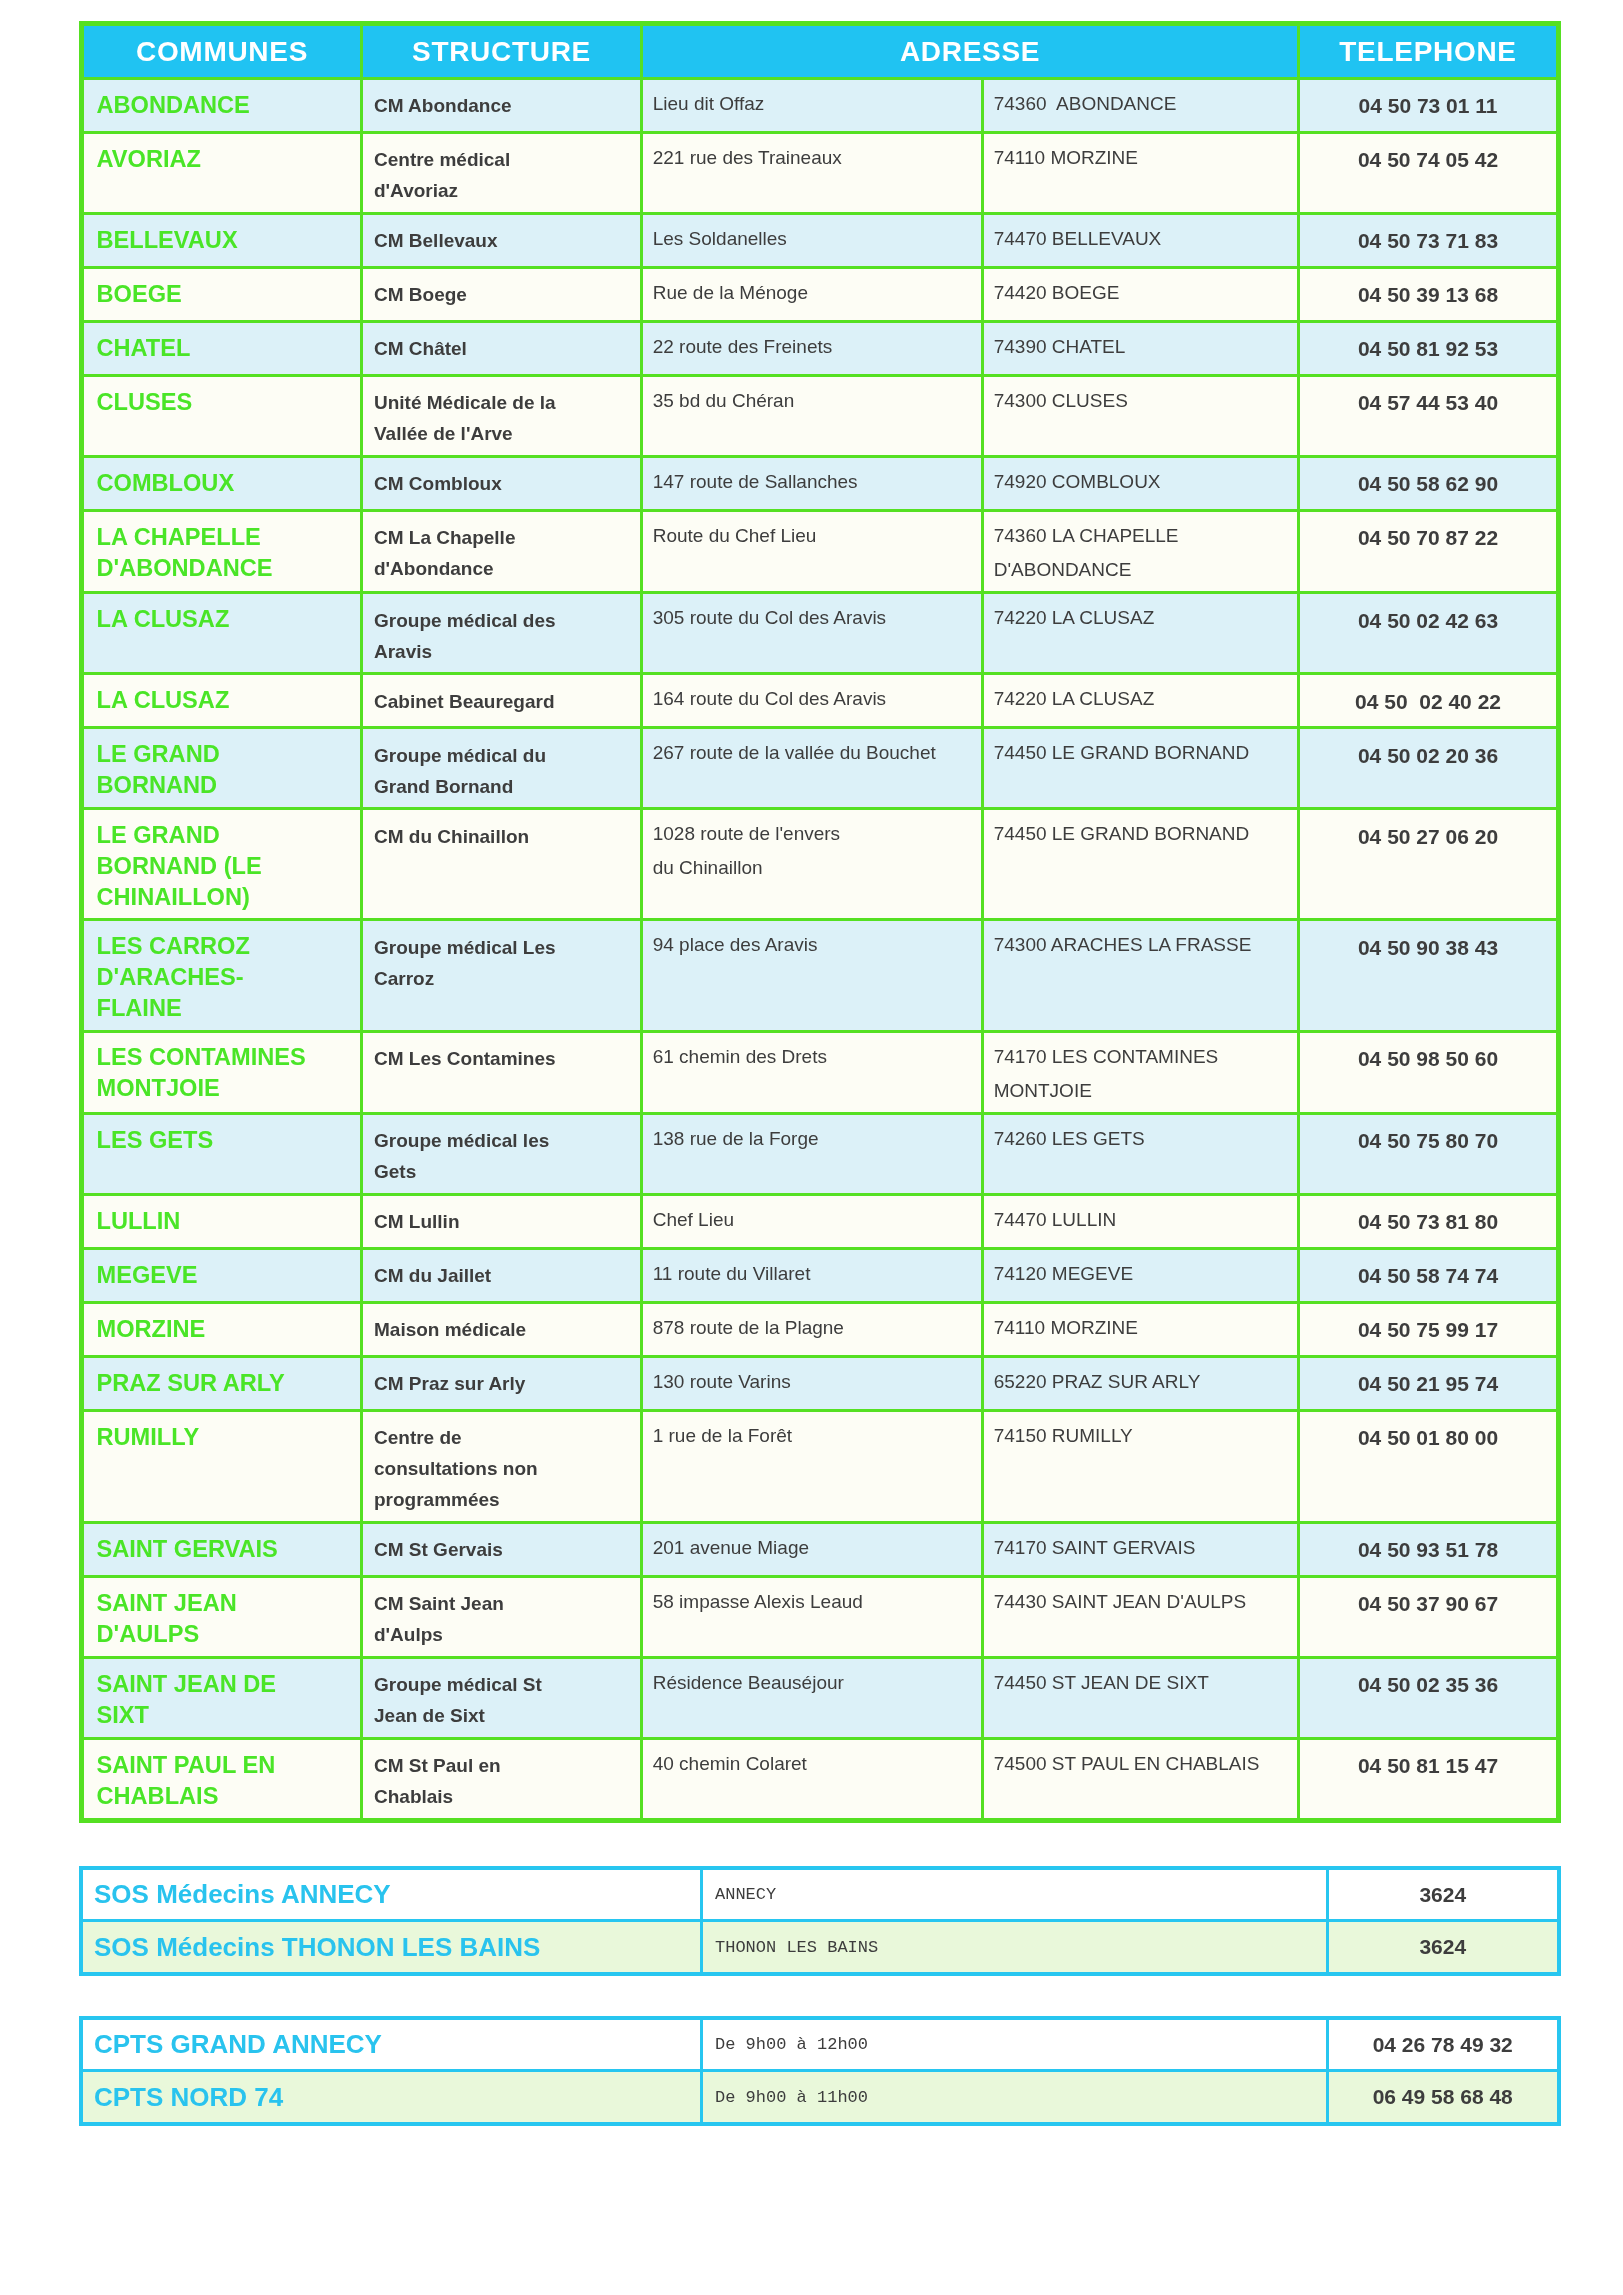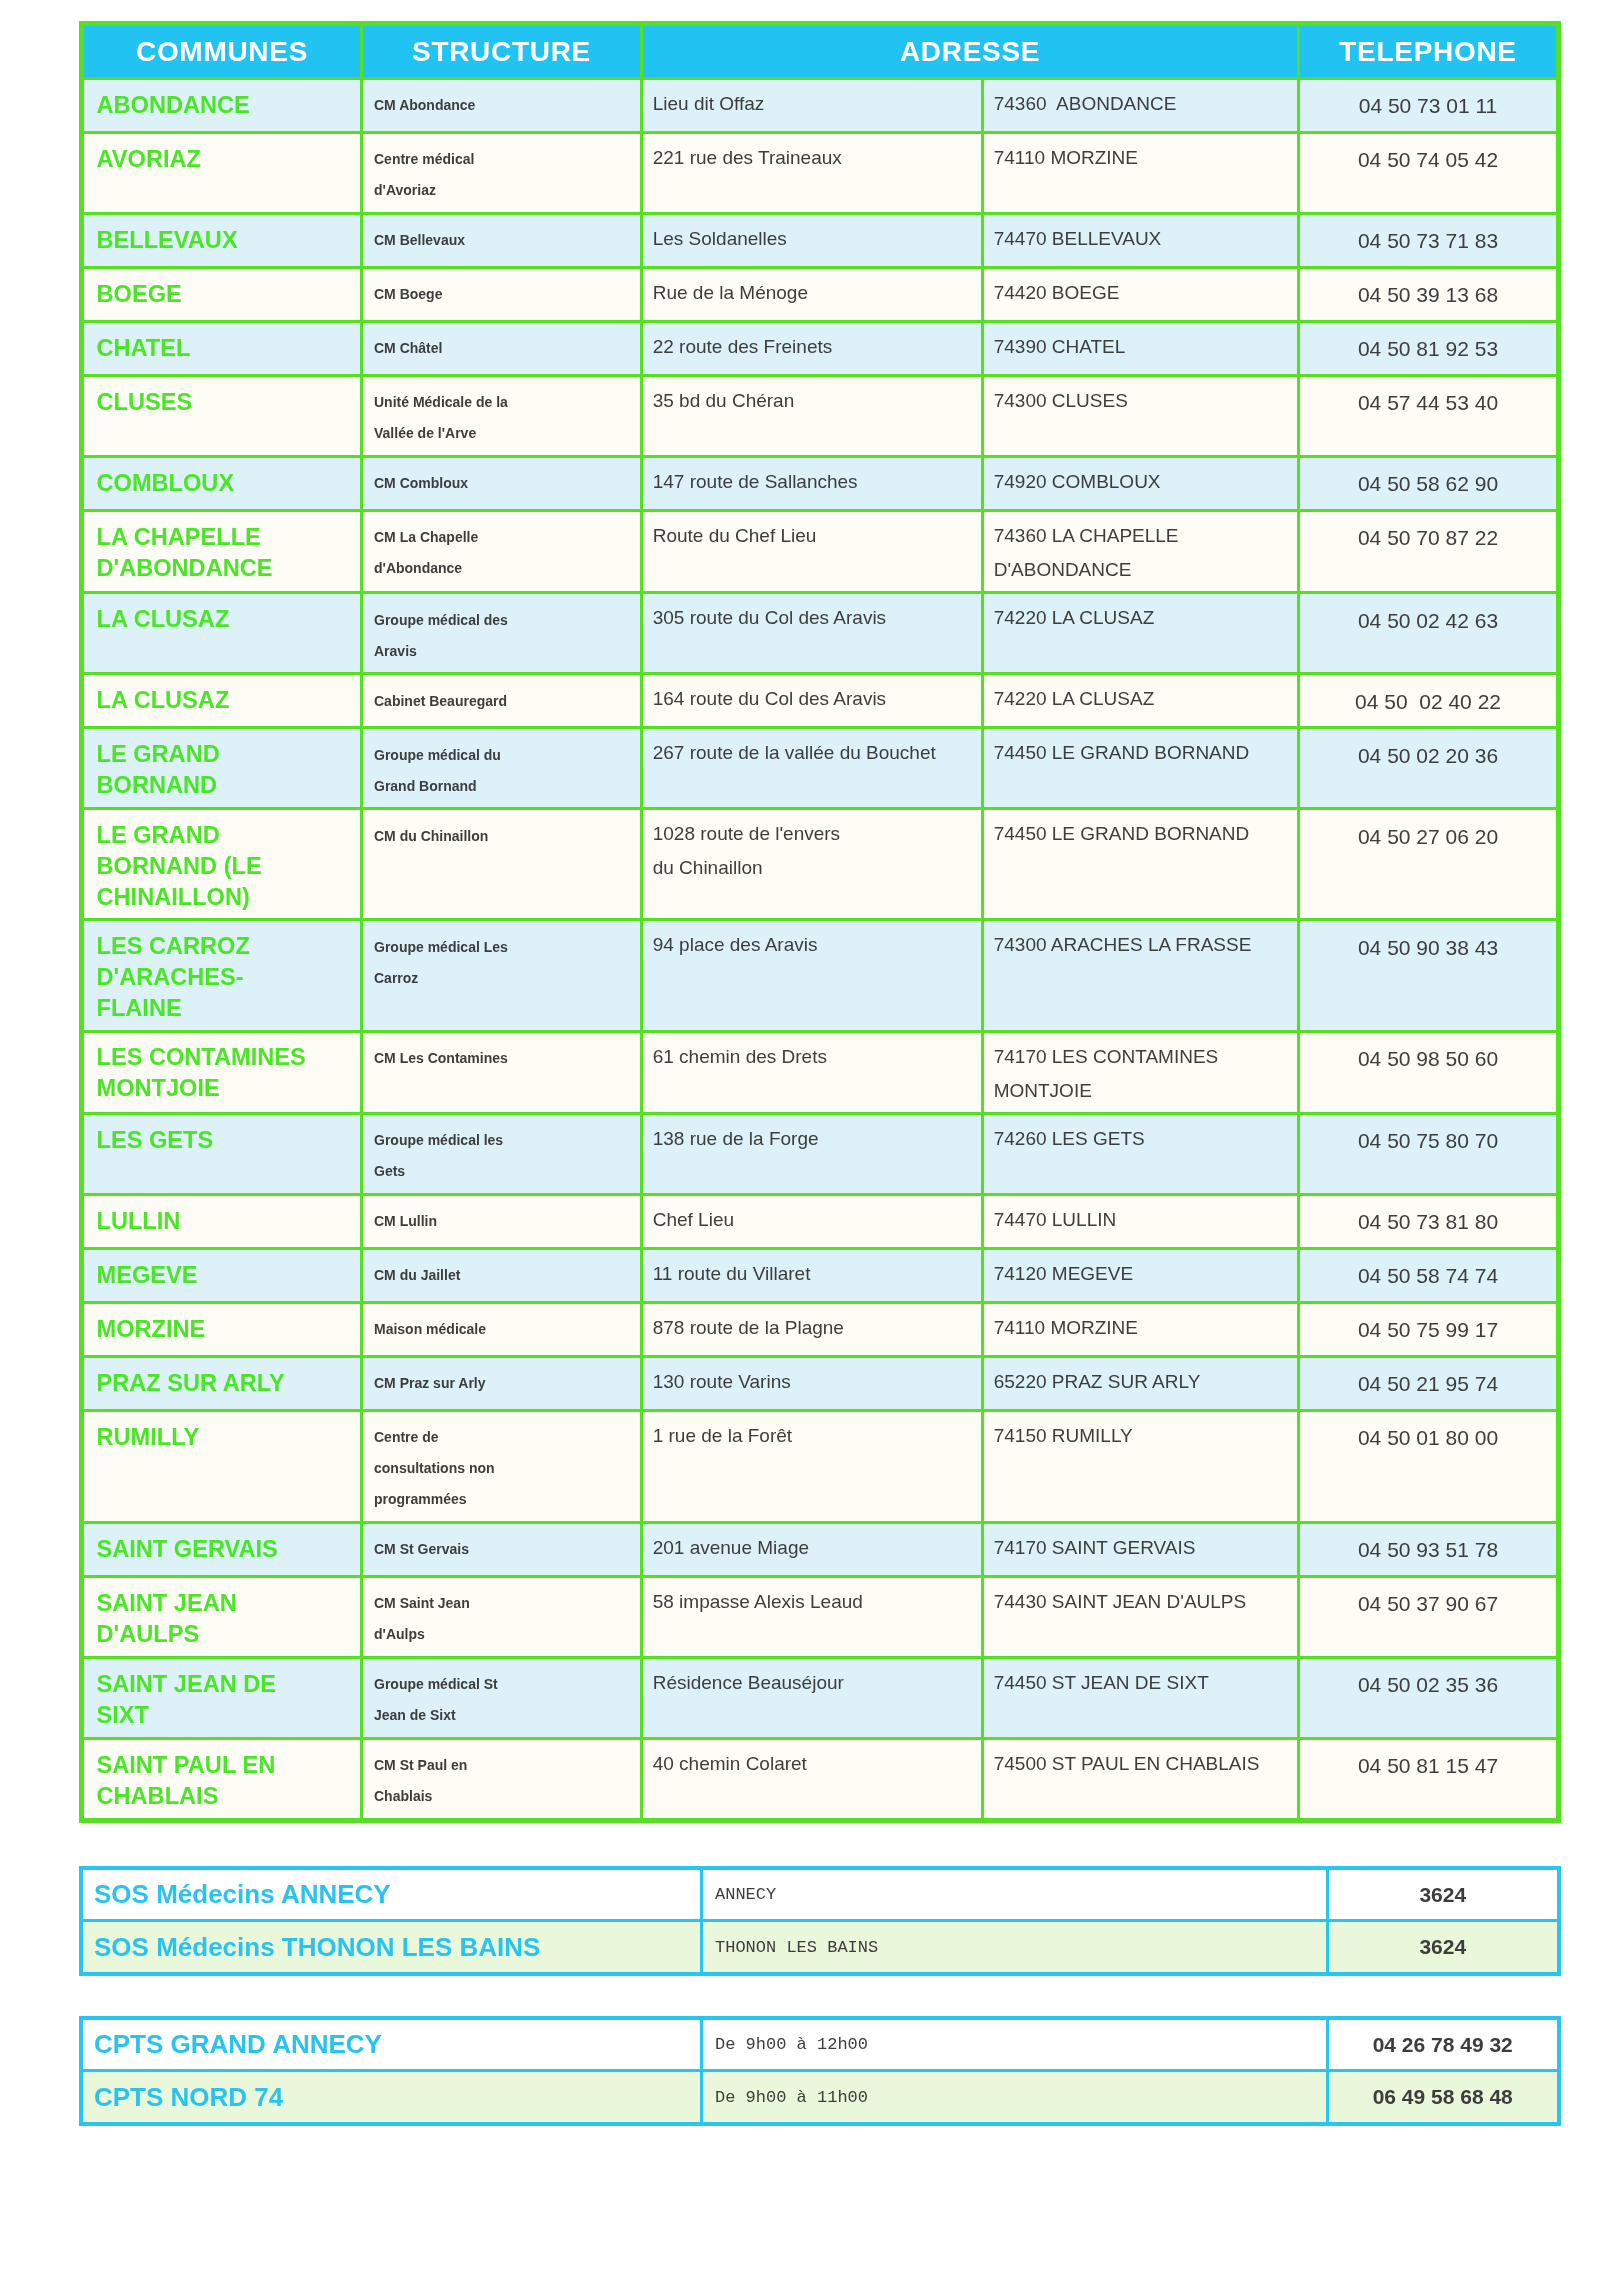--- a/index.html
+++ b/index.html
@@ -33,29 +33,29 @@
   }
   .main-table tbody tr{height:54px;}
   .main-table tbody tr:nth-child(odd){background:var(--row-cyan);}
   .main-table tbody tr:nth-child(even){background:var(--row-white);}
   .main-table td{vertical-align:top;}
   td.commune{
     color:var(--green-text);font-weight:bold;font-size:23.6px;line-height:31px;
     padding:9.7px 5.6px 5.6px 12.5px;
   }
   td.structure{
-    font-weight:bold;font-size:14px;line-height:31px;
+    font-weight:bold;font-size:19px;line-height:31px;
     padding:10.4px 5.6px 5.6px 11px;
   }
   td.address,td.postal{
     font-size:19px;line-height:34px;
     padding:7px 5.6px 4.2px 9.7px;
   }
   td.phone{
-    font-weight:normal;font-size:21px;line-height:31px;
+    font-weight:bold;font-size:21px;line-height:31px;
     padding:10.4px 2.8px 5.6px 2.8px;text-align:center;
   }
 
   
   .sub-table{border:4.2px solid var(--cyan-border);}
   .sub-table td{border:3.5px solid var(--cyan-border);vertical-align:middle;}
   .sub-table tbody tr{height:53px;}
   .sub-table tbody tr:nth-child(odd){background:#ffffff;}
   .sub-table tbody tr:nth-child(even){background:var(--row-lightgreen);}
   td.sub-name{

